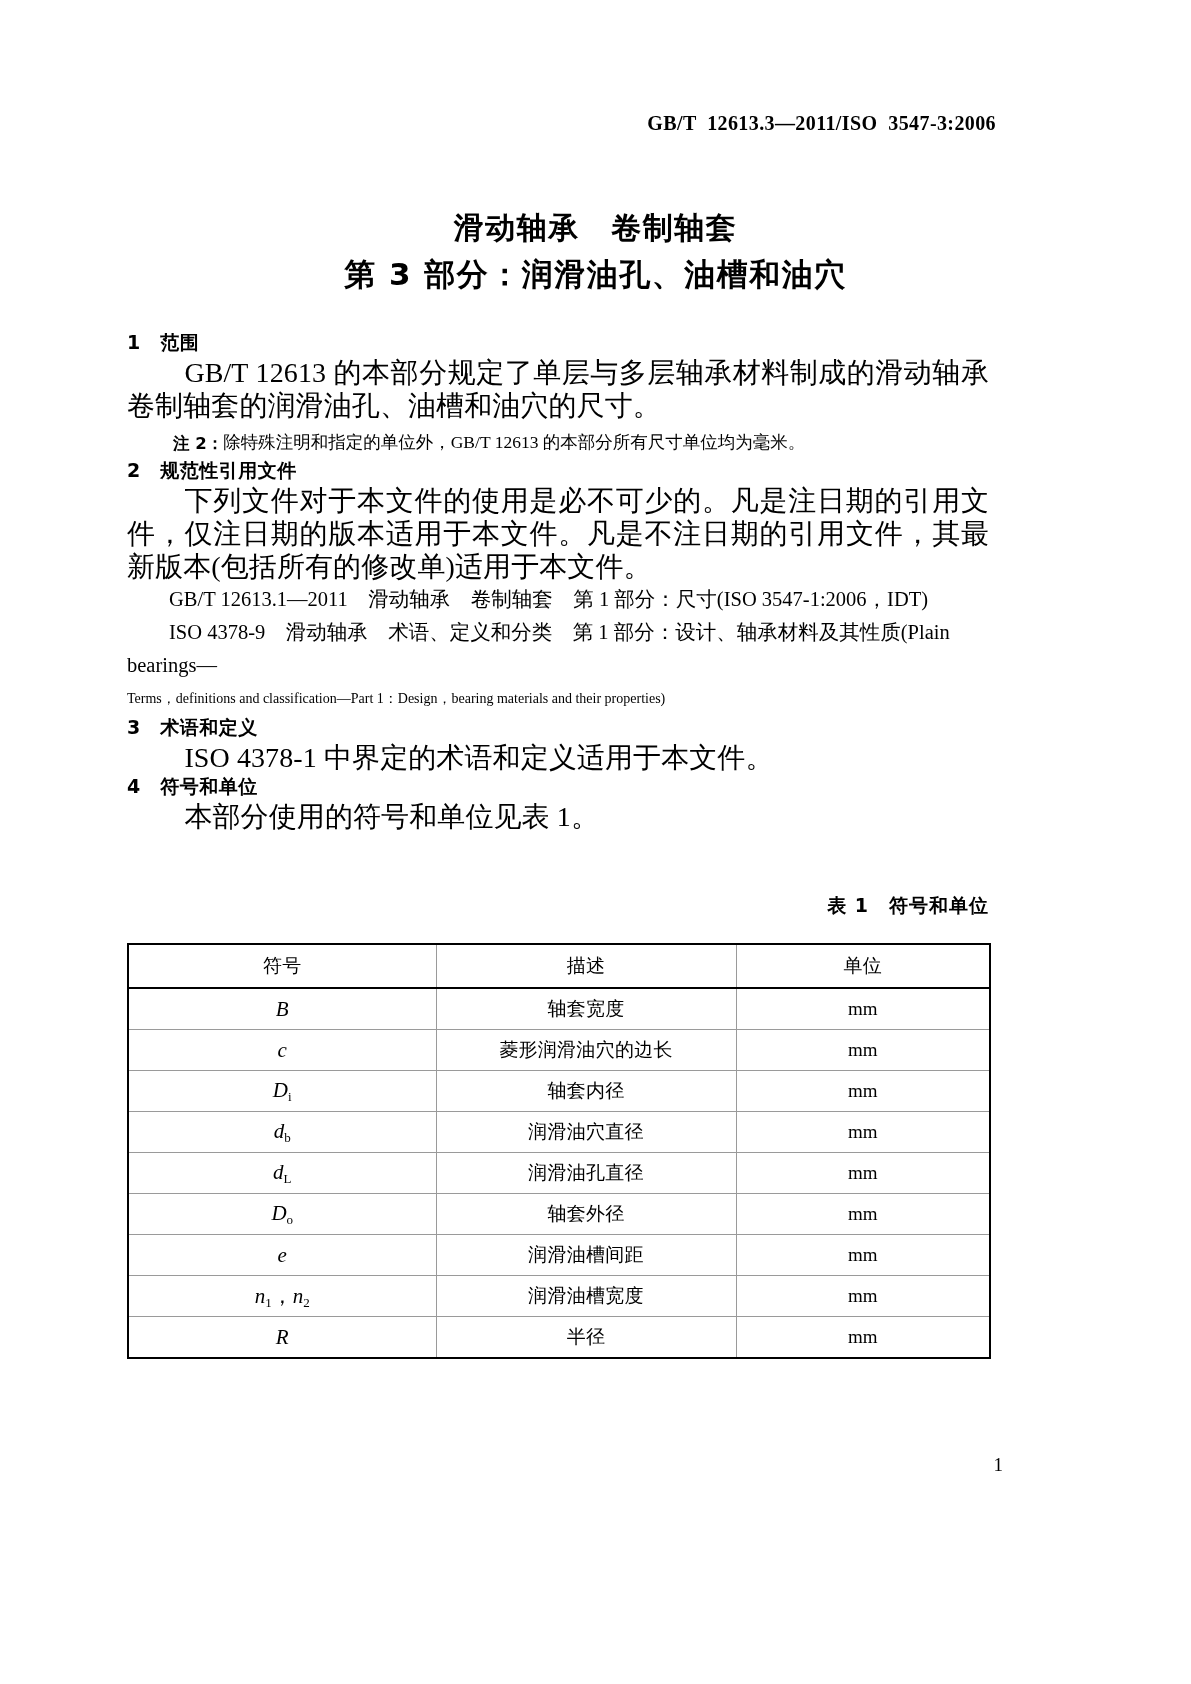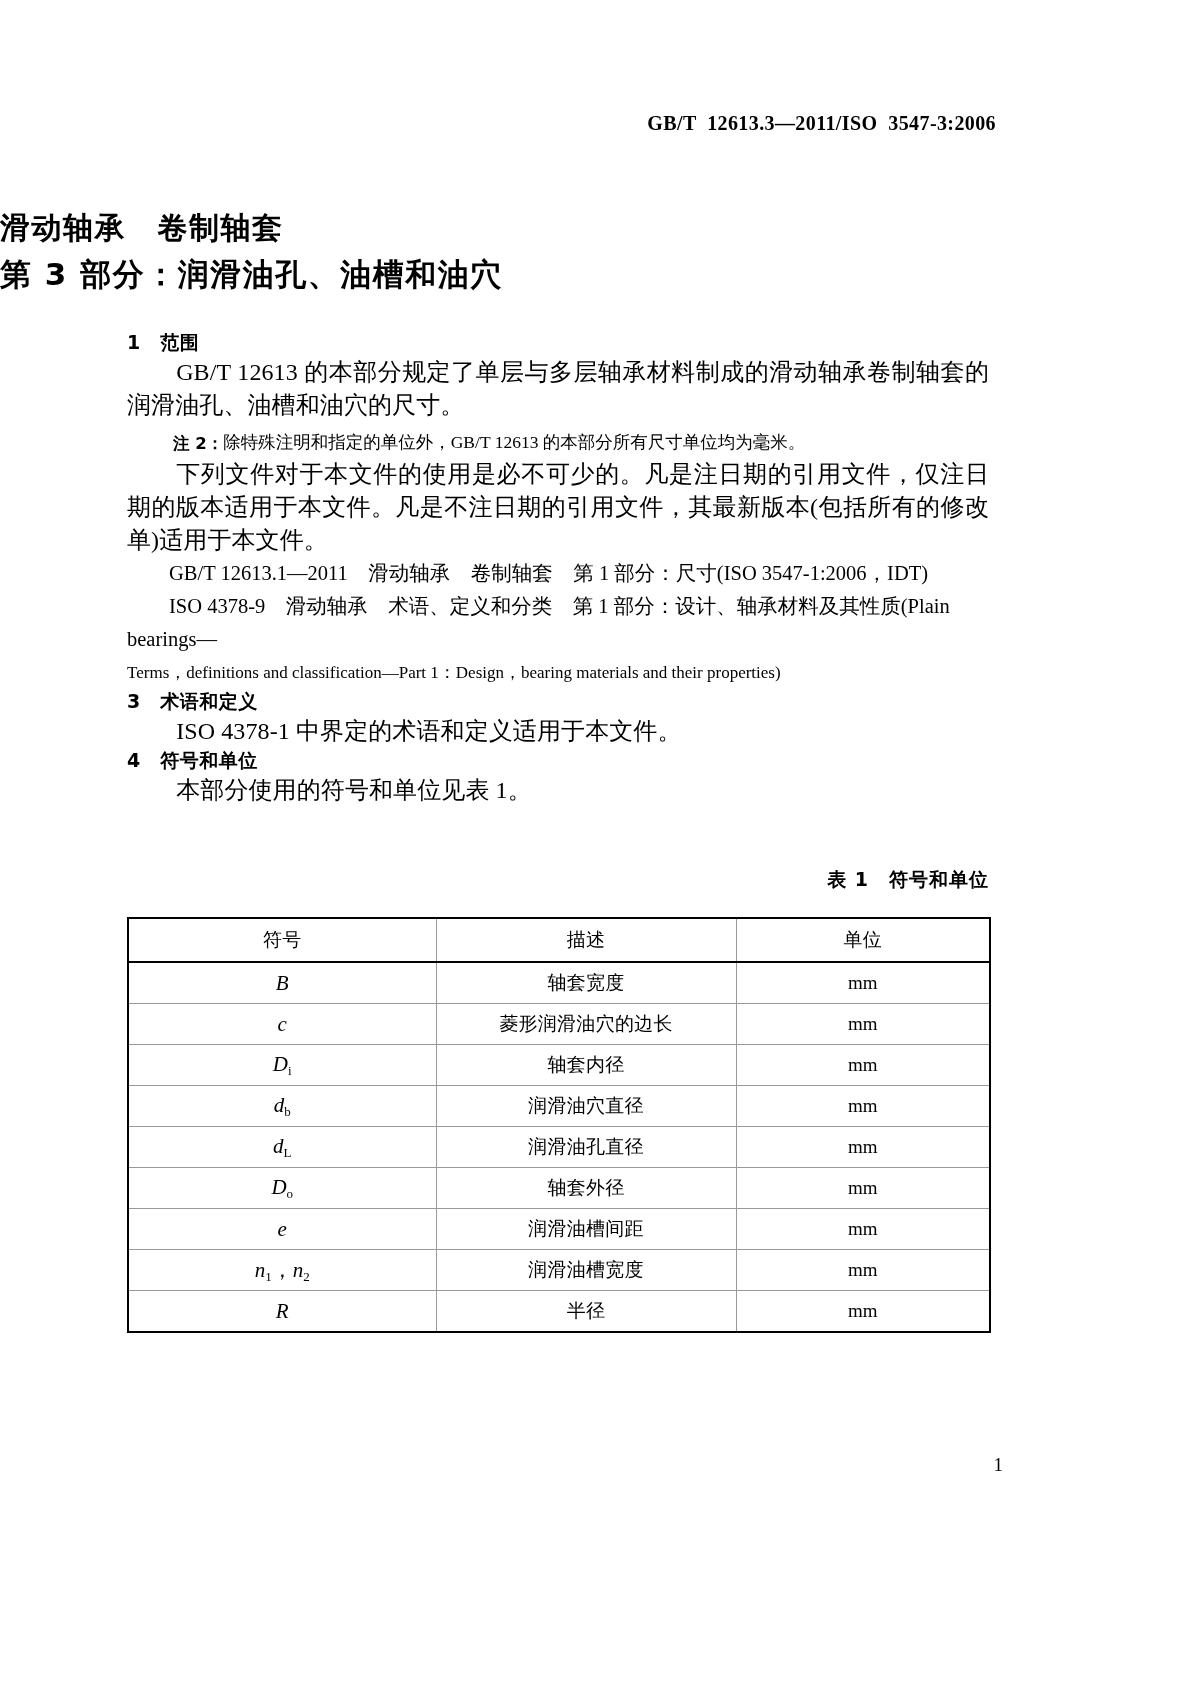--- a/index.html
+++ b/index.html
@@ -37,21 +37,21 @@
     font-weight: bold;
     letter-spacing: 0.4px;
     white-space: pre;
   }
   
   .doc-title {
     position: absolute;
     top: 205px;
     left: 0;
     width: 1191px;
-    text-align: left;
+    text-align: center;
     font-family: "DejaVu Sans", "Liberation Sans", sans-serif;
     font-weight: bold;
     font-size: 30px;
     line-height: 46px;
     letter-spacing: 1.5px;
   }
   .doc-title .t2 {
     font-size: 31px;
   }
   
@@ -65,21 +65,21 @@
     font-family: "DejaVu Sans", "Liberation Sans", sans-serif;
     font-size: 19px;
     font-weight: bold;
     margin: 0;
     padding: 0;
     letter-spacing: 0.5px;
     white-space: pre;
   }
   .sec-gap-before { margin-top: 42px; }
   p.body {
-    font-size: 24px;
+    font-size: 28px;
     line-height: 33px;
     margin: 0;
     text-align: justify;
     text-justify: inter-ideograph;
     letter-spacing: 0.1px;
   }
   p.body.indent { text-indent: 2.05em; }
   .gap-m { margin-top: 30px; }
   
   .note {
@@ -103,21 +103,21 @@
     text-justify: inter-ideograph;
   }
   .ref-line {
     font-size: 20.5px;
     line-height: 33px;
     text-indent: 2.05em;
     margin: 0;
     white-space: pre-wrap;
   }
   .ref-cont {
-    font-size: 17px;
+    font-size: 14px;
     line-height: 33px;
     margin: 0;
   }
   
   .table-caption {
     text-align: right;
     font-family: "DejaVu Sans", "Liberation Sans", sans-serif;
     font-weight: bold;
     font-size: 19px;
     letter-spacing: 1px;
@@ -194,20 +194,21 @@
 
     <h2 class="sec">1　范围</h2>
     <p class="body indent gap-m">GB/T 12613 的本部分规定了单层与多层轴承材料制成的滑动轴承卷制轴套的润滑油孔、油槽和油穴的尺寸。</p>
 
 
     <div class="note">
       <span class="note-label">注 2：</span>
       <span class="note-text">除特殊注明和指定的单位外，GB/T 12613 的本部分所有尺寸单位均为毫米。</span>
     </div>
 
+    <h2 class="sec sec-gap-before">2　规范性引用文件</h2>
     <p class="body indent gap-m">下列文件对于本文件的使用是必不可少的。凡是注日期的引用文件，仅注日期的版本适用于本文件。凡是不注日期的引用文件，其最新版本(包括所有的修改单)适用于本文件。</p>
     <p class="ref-line">GB/T 12613.1—2011　滑动轴承　卷制轴套　第 1 部分：尺寸(ISO 3547-1:2006，IDT)</p>
     <p class="ref-line">ISO 4378-9　滑动轴承　术语、定义和分类　第 1 部分：设计、轴承材料及其性质(Plain bearings—</p>
     <p class="ref-cont latin">Terms，definitions and classification—Part 1：Design，bearing materials and their properties)</p>
 
     <h2 class="sec sec-gap-before">3　术语和定义</h2>
     <p class="body indent gap-m">ISO 4378-1 中界定的术语和定义适用于本文件。</p>
 
     <h2 class="sec sec-gap-before">4　符号和单位</h2>
     <p class="body indent gap-m">本部分使用的符号和单位见表 1。</p>

